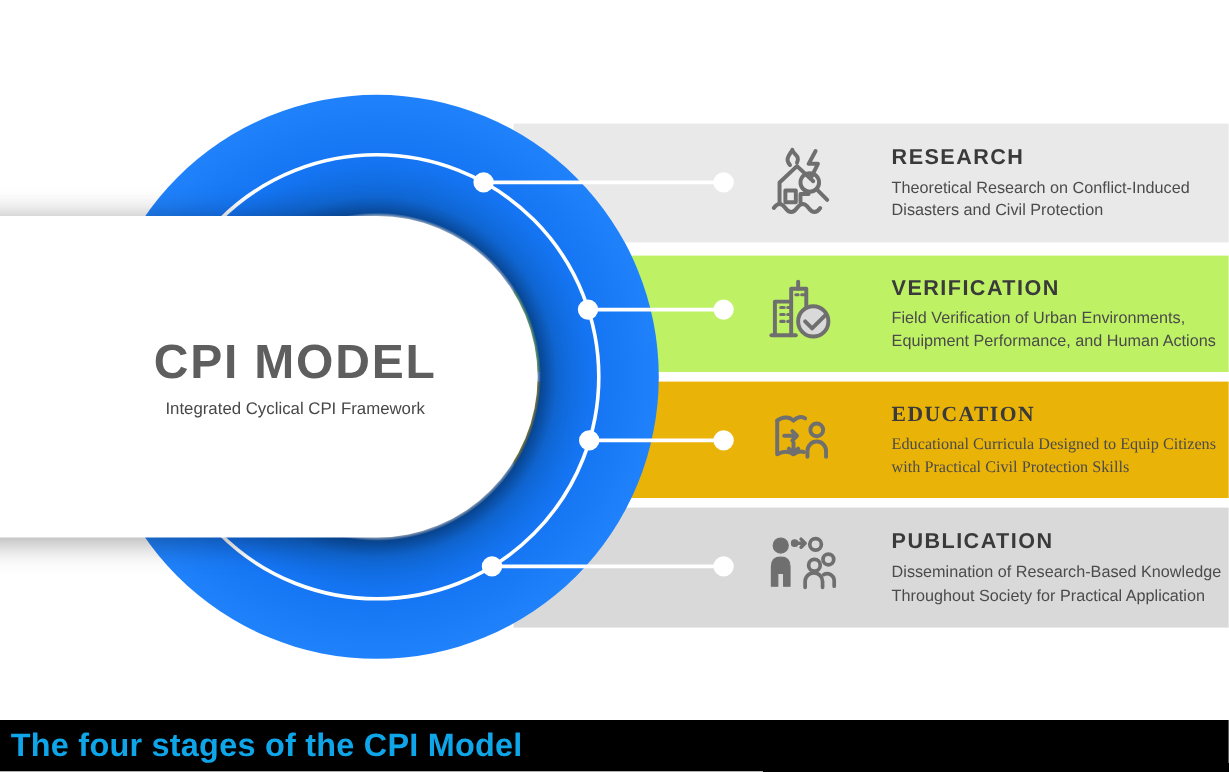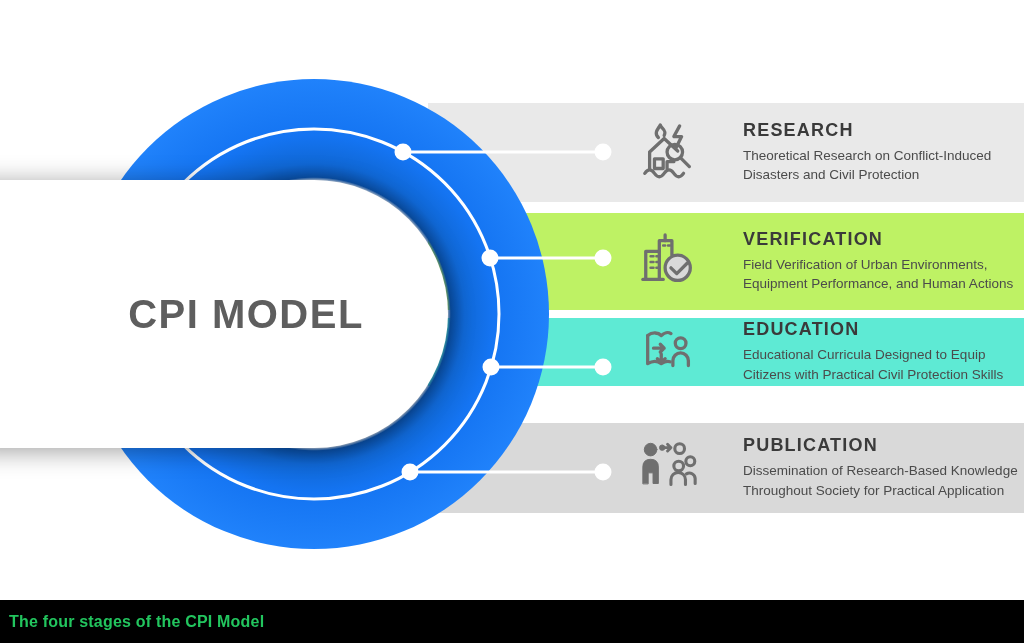--- a/index.html
+++ b/index.html
@@ -5,22 +5,22 @@
   html,body { margin:0; padding:0; }
   body {
     width:1024px; height:643px; position:relative; overflow:hidden;
     background:#ffffff; font-family:"Liberation Sans", sans-serif;
   }
 
   
   .band { position:absolute; left:428px; right:0; z-index:1; }
   .band-0 { top:103px; height:99px;  background:#e9e9e9; }
   .band-1 { top:213px; height:97px;  background:#bef264; }
-  .band-2 { top:318px; height:68px;  background:#5eead4; }
-  .band-3 { top:423px; height:90px; background:#d9d9d9; }
+  .band-2 { top:318px; height:97px;  background:#eab308;font-family:Liberation Serif, serif; }
+  .band-3 { top:423px; height:100px; background:#d9d9d9; }
 
   .band .icon-box {
     position:absolute; left:210px; top:50%; transform:translateY(-50%);
     width:64px; height:64px;
   }
   .band .text-box {
     position:absolute; left:315px; top:50%; transform:translateY(-50%);
     width:290px;
   }
   .stage-name {
@@ -61,21 +61,21 @@
   .pill-subtitle {
     font-size:14px; color:#474747; margin-top:7px;
   }
 
   
   .caption-bar {
     position:absolute; left:0; right:0; top:600px; height:43px;
     background:#000000; z-index:5;
     display:flex; align-items:center; padding-left:9px; box-sizing:border-box;
   }
-  .caption-text { color:#22c55e; font-size:16px; font-weight:bold; letter-spacing:0.2px; }
+  .caption-text { color:#0ea5e9; font-size:27px; font-weight:bold; letter-spacing:0.2px; }
 
   .stage-icon { width:62px; height:64px; }
 </style>
 </head>
 <body>
 
 <div class="band band-0">
   <div class="icon-box">
     <svg class="stage-icon" viewBox="0 0 64 64">
       <g fill="none" stroke="#6f6f6f" stroke-width="3.4" stroke-linecap="round" stroke-linejoin="round">
@@ -176,17 +176,18 @@
       <circle cx="491" cy="367" r="7"></circle>
       <circle cx="603" cy="367" r="7"></circle>
     <line x1="410" y1="472" x2="603" y2="472"></line>
       <circle cx="410" cy="472" r="7"></circle>
       <circle cx="603" cy="472" r="7"></circle>
   </g>
 </svg>
 
 <div class="pill">
   <h1 class="pill-title">CPI MODEL</h1>
+  <div class="pill-subtitle">Integrated Cyclical CPI Framework</div>
 </div>
 
 <div class="caption-bar">
   <span class="caption-text">The four stages of the CPI Model</span>
 </div>
 
 </body></html>

